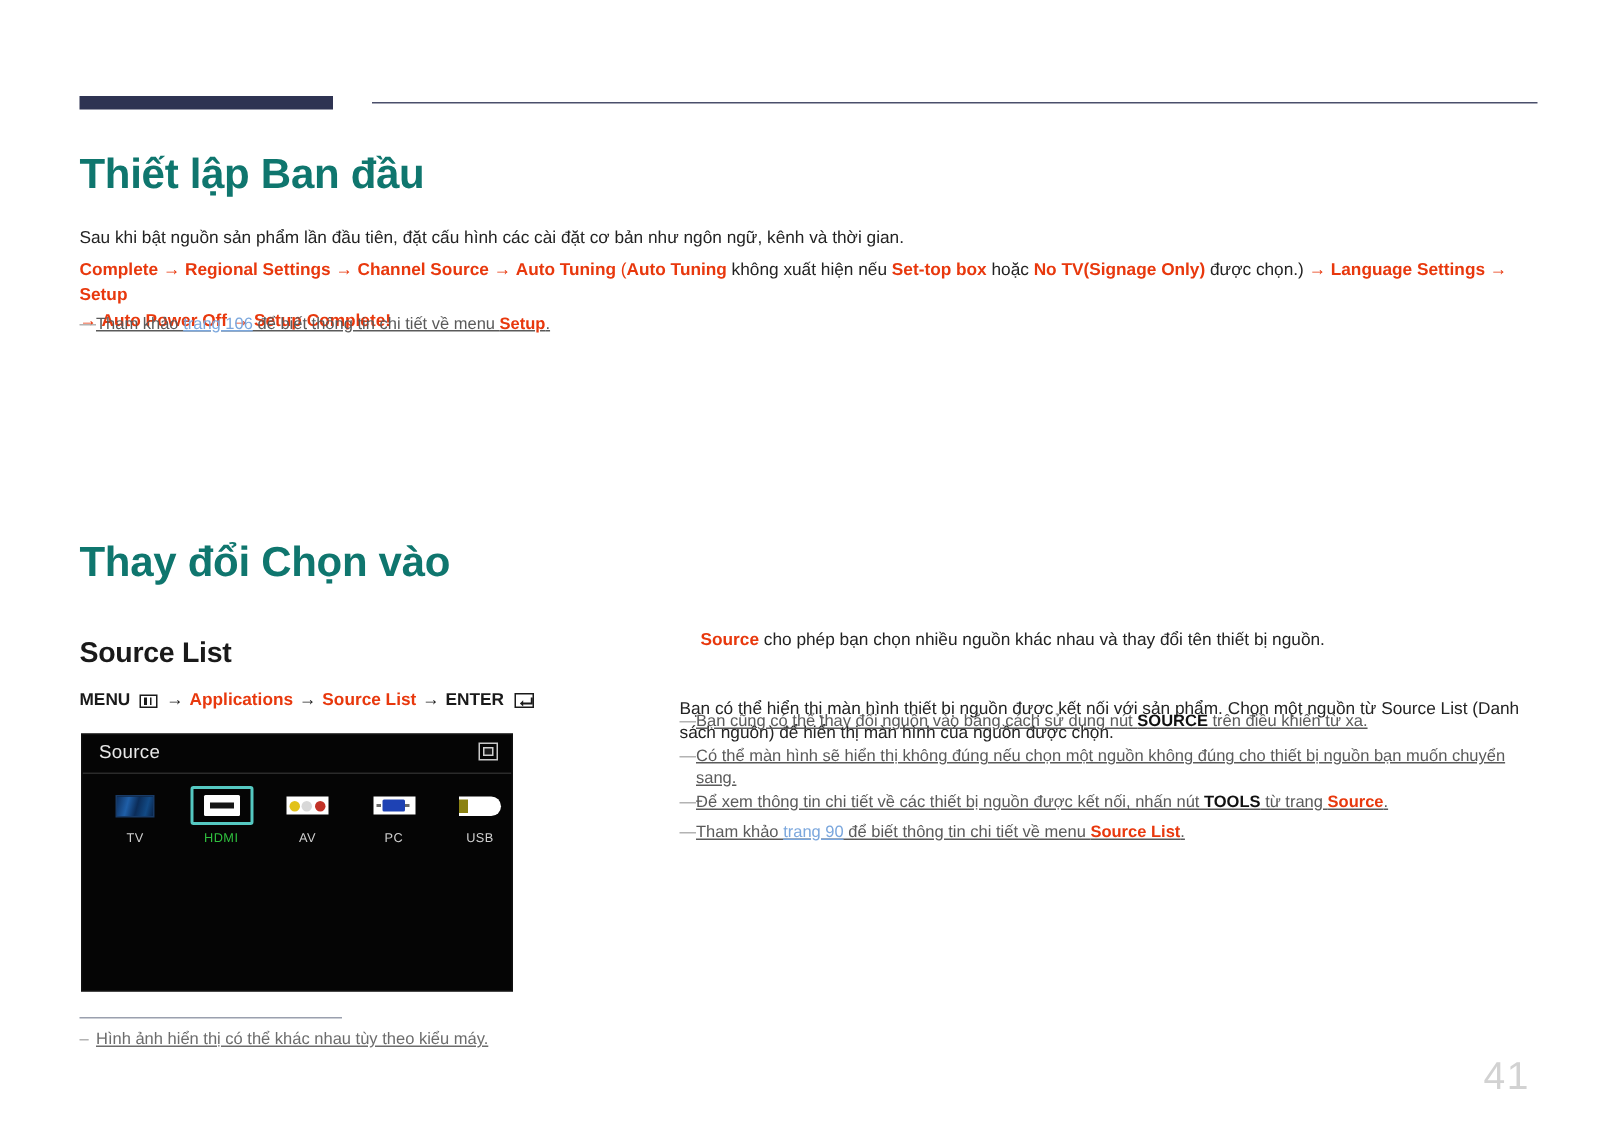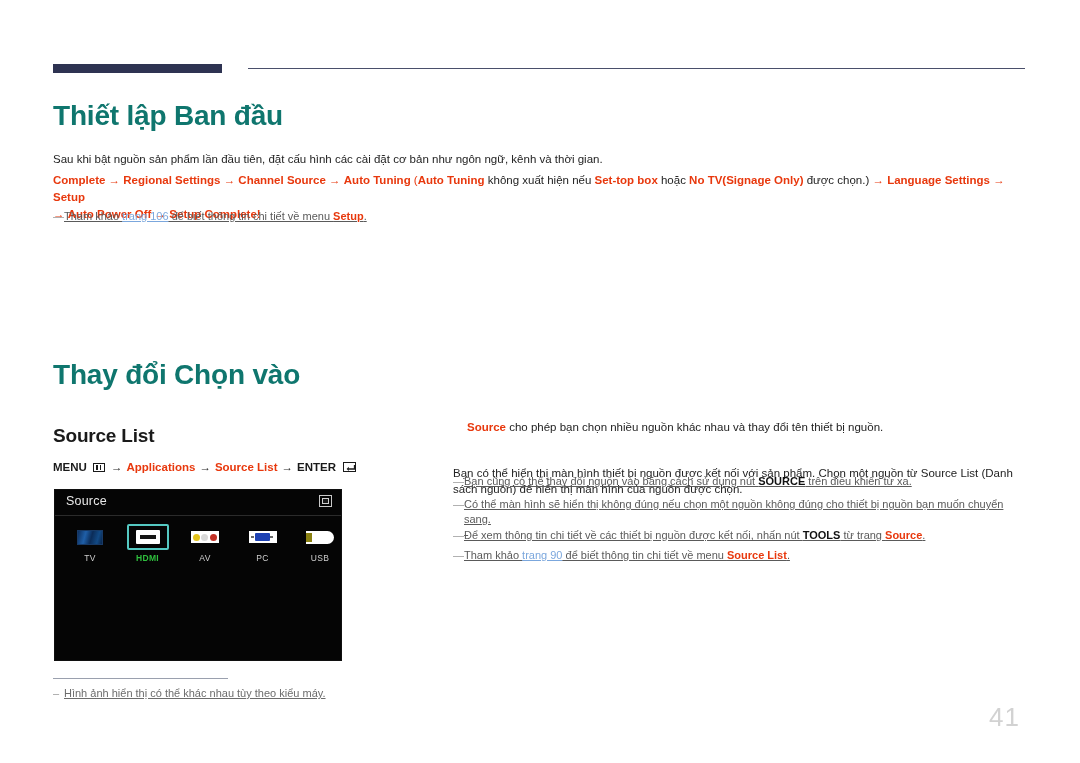--- a/index.html
+++ b/index.html
@@ -237,21 +237,21 @@
   .src-icon-box.selected {
     border: 2px solid #55c9c2;
     border-radius: 2px;
   }
   .src-label {
     margin-top: 3px;
     font-size: 8.5px;
     color: #cfcfcf;
     letter-spacing: 0.3px;
   }
-  .src-label.active { color: #2fbf3e; font-weight: bold; }
+  .src-label.active { color: #2fbf3e; font-weight: normal; }
 
   
   .g-tv {
     width: 26px; height: 15px;
     background: linear-gradient(105deg,#0d2f5e 0%,#1f5fa8 30%,#0b2c58 55%,#124a85 80%,#0a2448 100%);
     border: 1px solid #183a66;
     box-sizing: border-box;
   }
   .g-hdmi {
     width: 24px; height: 14px;

